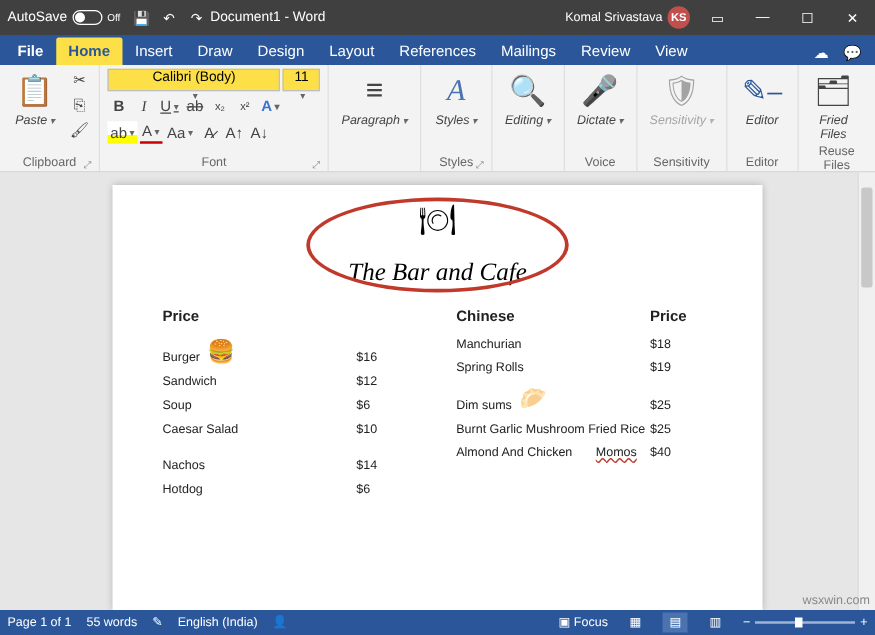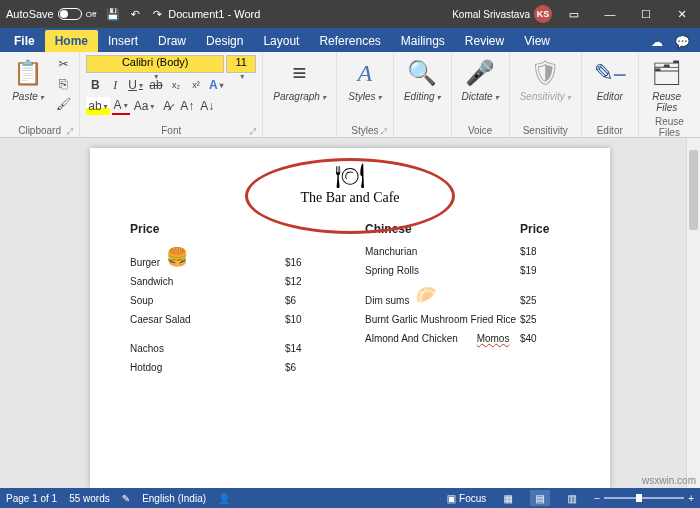--- a/index.html
+++ b/index.html
@@ -47,21 +47,21 @@
 .icon-btn.i { font-style: italic; font-family: serif; }
 .icon-btn.u { text-decoration: underline; }
 .icon-btn.s { text-decoration: line-through; }
 .sup { font-size: 9px; }
 
 
 .docarea { position: absolute; top: 138px; bottom: 20px; left: 0; right: 0; background: #e6e6e6; overflow: hidden; display: flex; justify-content: center; }
 .page { width: 520px; background: #fff; margin-top: 10px; box-shadow: 0 0 6px rgba(0,0,0,0.25); padding: 14px 40px 20px; position: relative; }
 .title-wrap { text-align: center; position: relative; margin-bottom: 16px; }
 .title-wrap .plate { font-size: 24px; }
-.title-wrap .title { font-family: "Lucida Handwriting", cursive; font-size: 14px; margin-top: 0; }
+.title-wrap .title { font-family: "Lucida Handwriting", cursive; font-style: italic; font-size: 20px; margin-top: 16px; }
 .annot-oval { position: absolute; left: 50%; top: -4px; width: 210px; height: 76px; transform: translateX(-50%); border: 3px solid #c0392b; border-radius: 50%; }
 
 .menu-cols { display: flex; gap: 30px; font-size: 10px; color: #222; }
 .menu-col { flex: 1; }
 .menu-col .hdr { display: flex; font-weight: bold; font-size: 12px; margin-bottom: 10px; }
 .menu-col .hdr .c1 { flex: 1; }
 .menu-col .hdr .c2 { width: 50px; }
 .menu-col .item { display: flex; align-items: flex-end; margin-bottom: 8px; }
 .menu-col .item .c1 { flex: 1; display: flex; align-items: flex-end; gap: 6px; }
 .menu-col .item .c2 { width: 50px; }
@@ -230,21 +230,21 @@
         <div class="lbl">Editor</div>
       </div>
     </div>
     <div class="glabel"><span>Editor</span></div>
   </div>
 
   <div class="rgroup" style="border-right:none;">
     <div class="body">
       <div class="bigbtn">
         <div class="ico">🗂</div>
-        <div class="lbl" style="white-space:pre-line;">Reuse
+        <div class="lbl" style="white-space:pre-line;">Fried
 Files</div>
       </div>
     </div>
     <div class="glabel"><span>Reuse Files</span></div>
   </div>
 </div>
 
 <div class="docarea">
   <div class="page">
     <div class="title-wrap">

